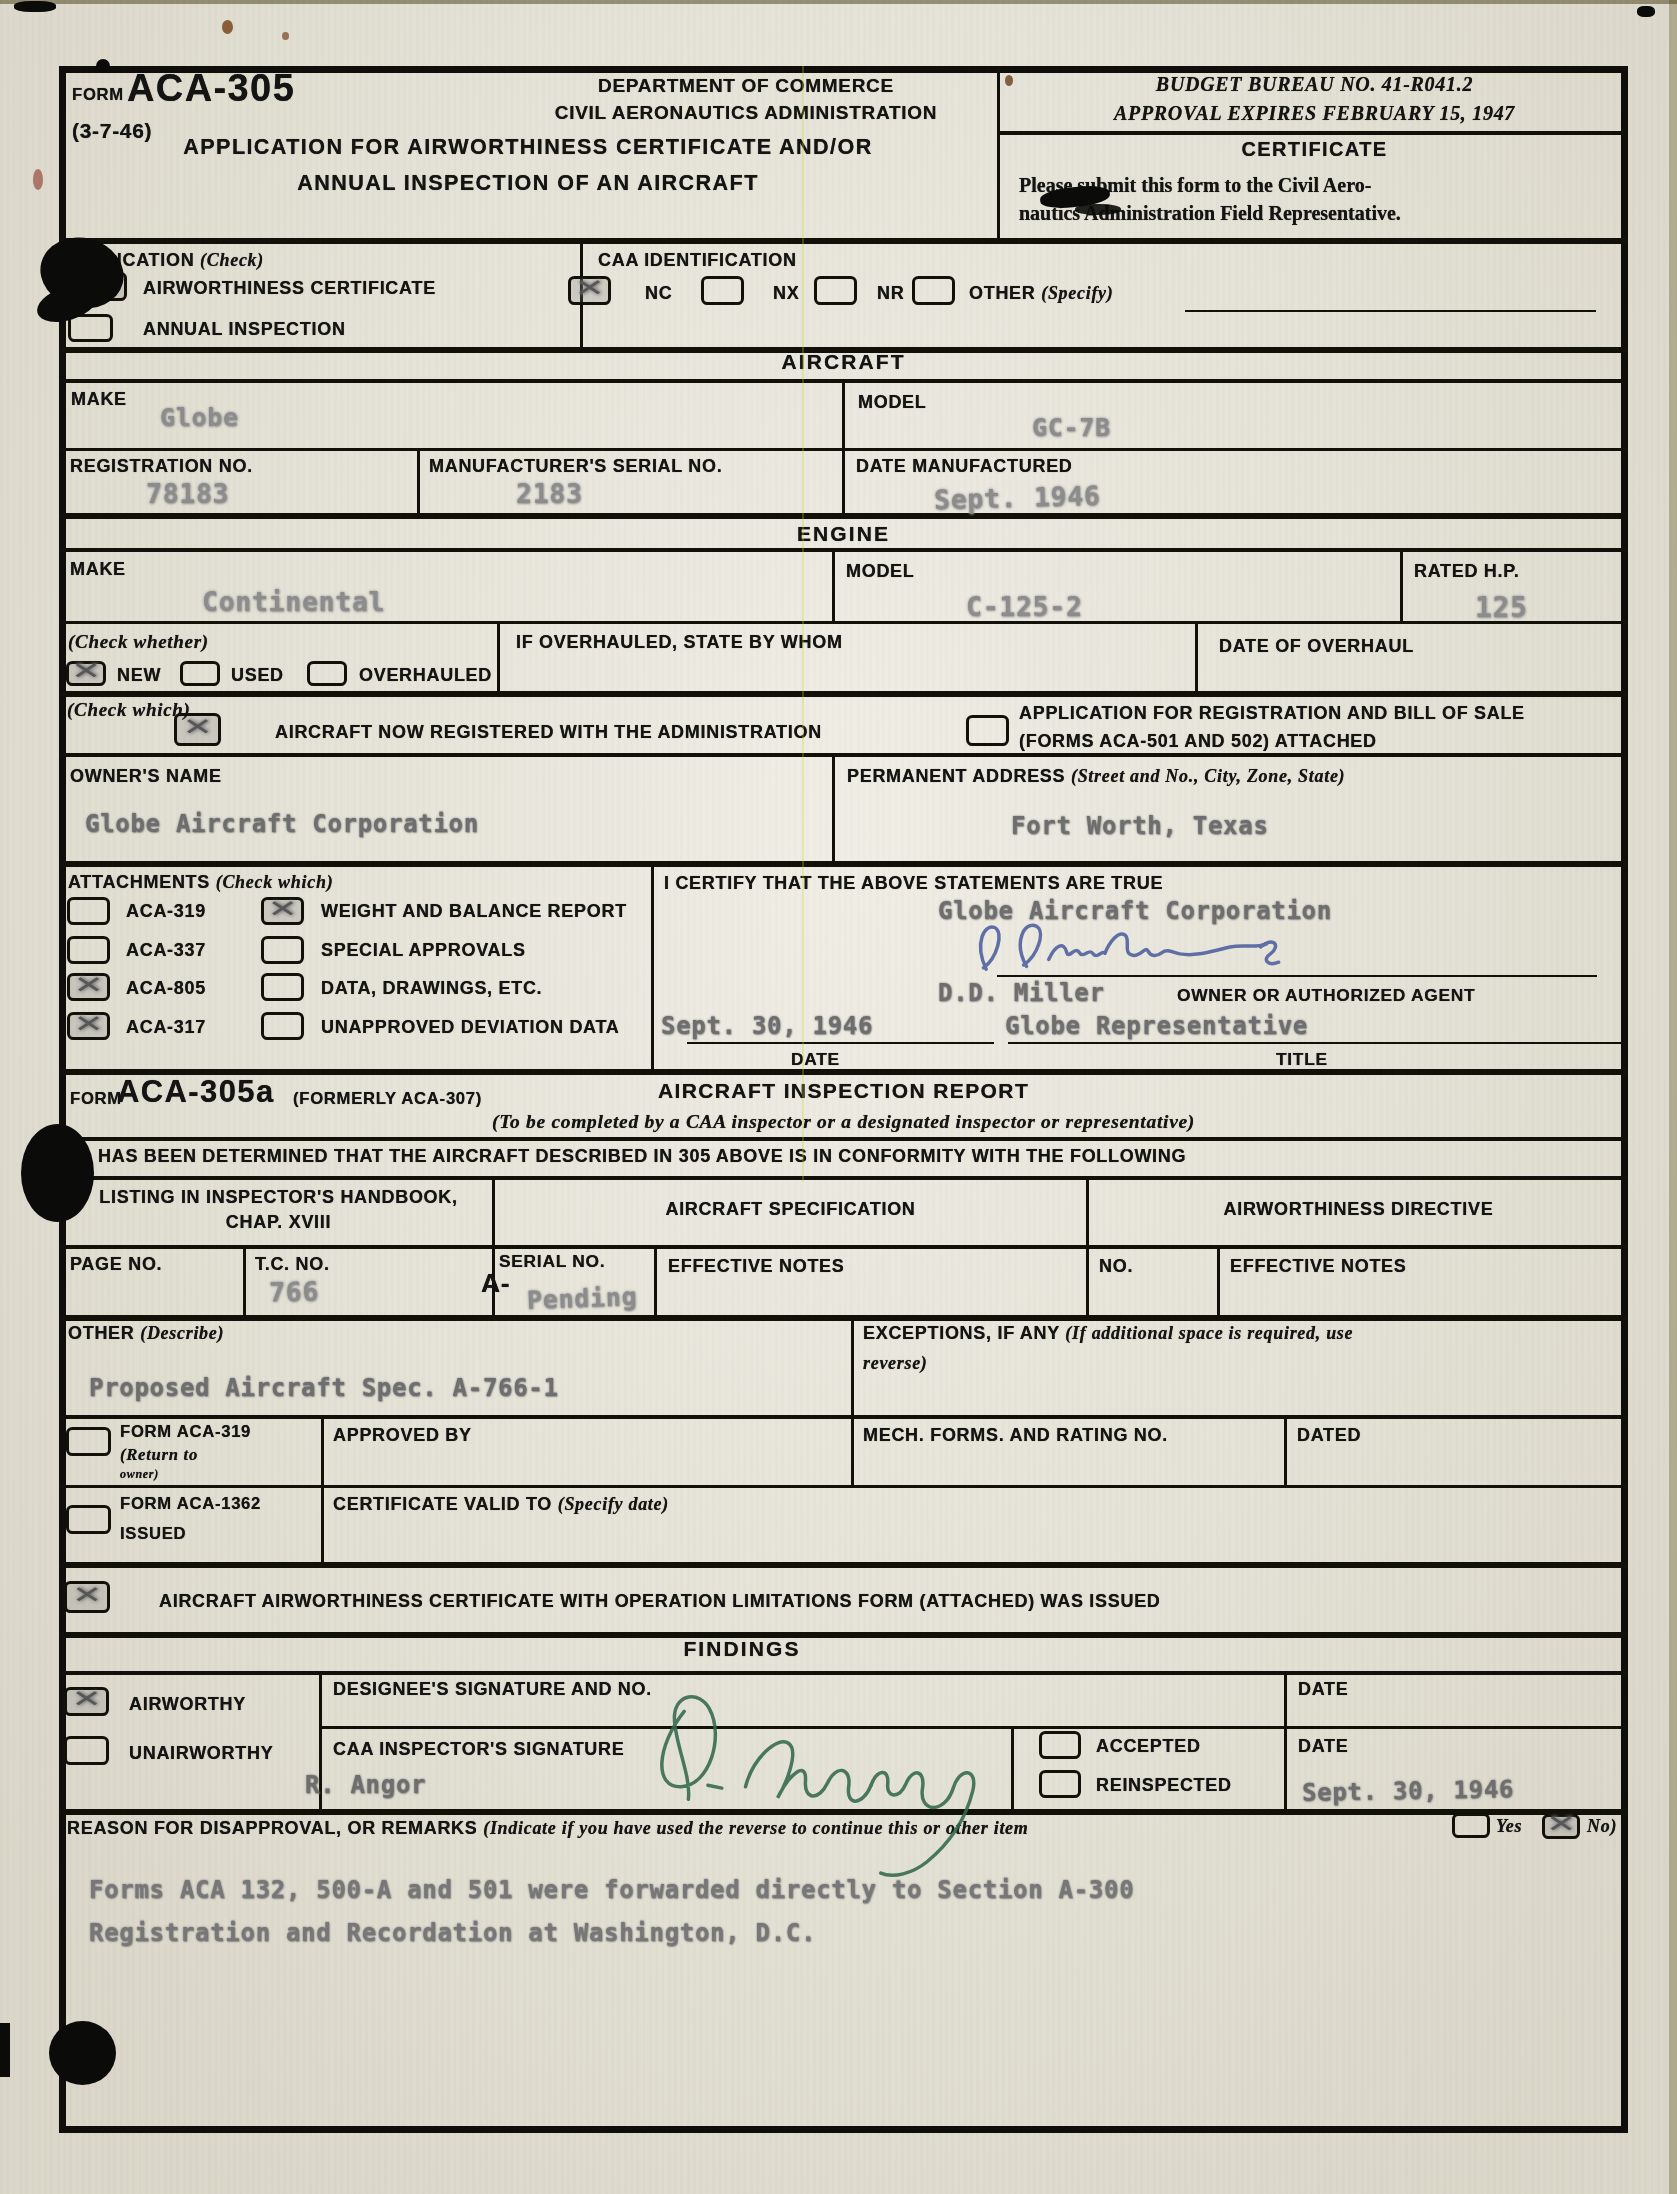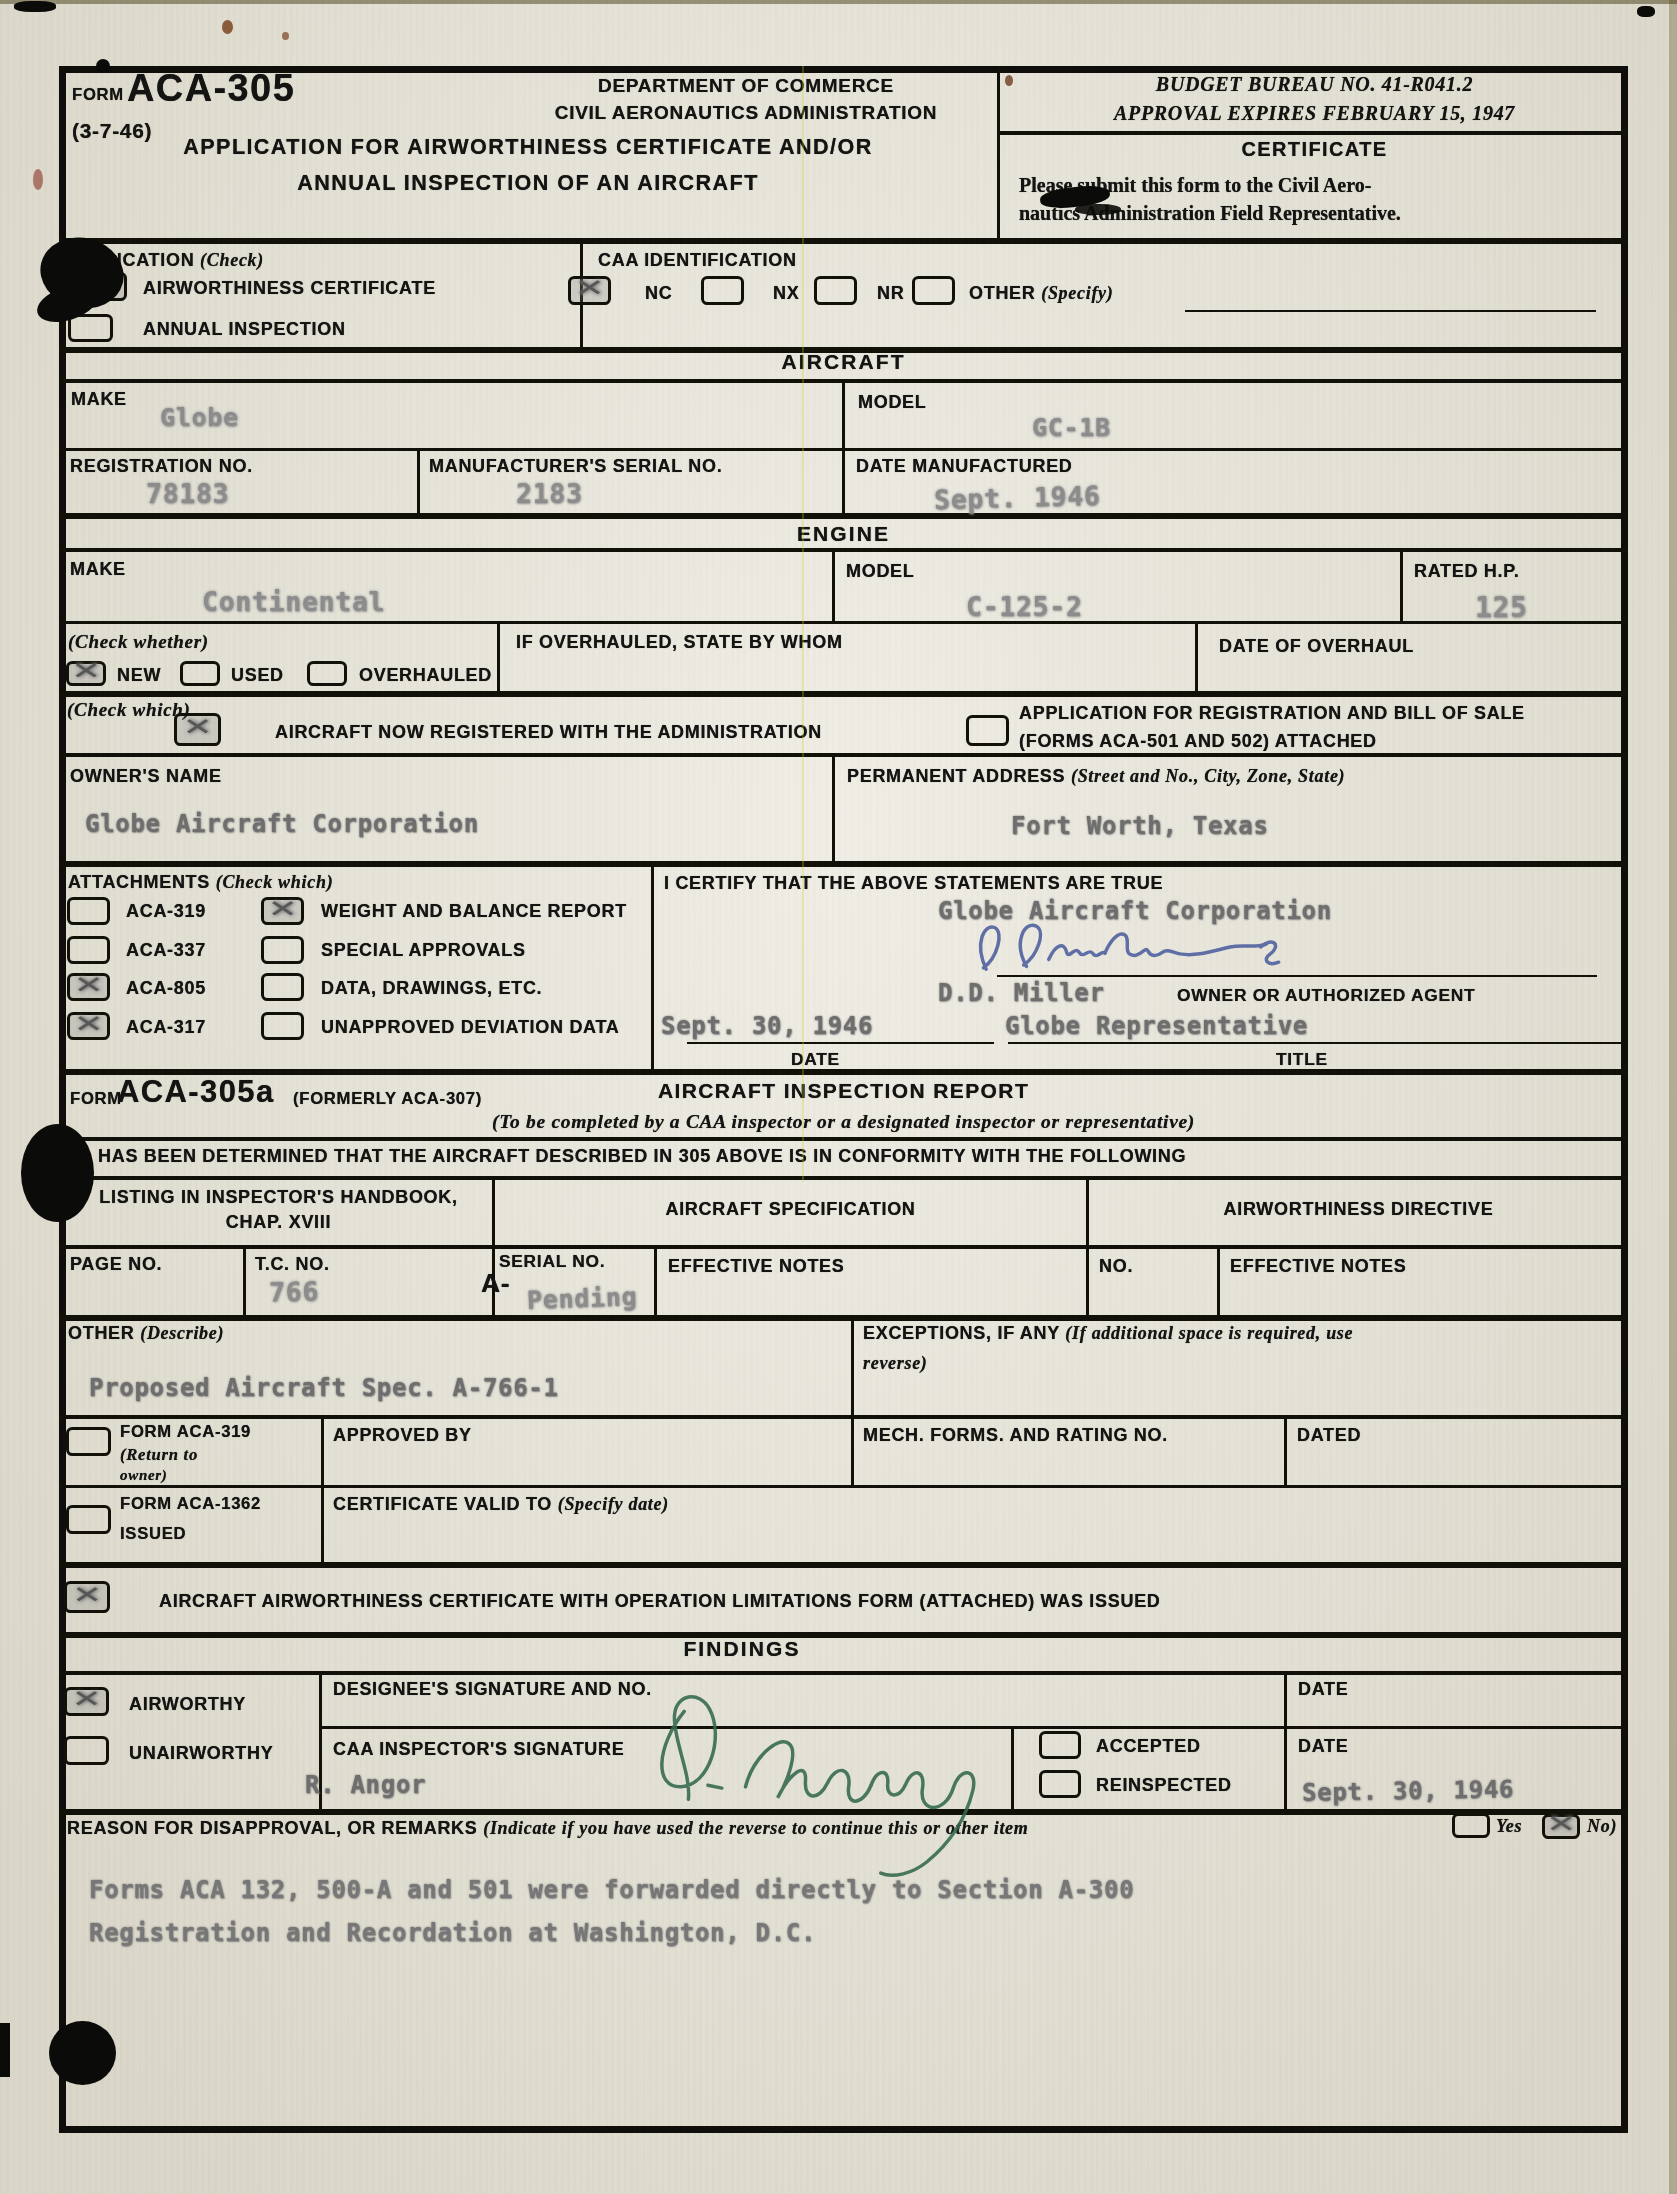--- a/index.html
+++ b/index.html
@@ -128,21 +128,21 @@
   <div class="cb" style="left:912px;top:276px;width:43px;height:29px"></div>
   <div class="lb" style="left:969px;top:283px">
     <span>OTHER</span>
     <span class="it">(Specify)</span>
   </div>
 
   <div class="lb sec ctr" style="left:59px;top:350px;width:1569px">AIRCRAFT</div>
   <div class="lb" style="left:71px;top:389px">MAKE</div>
   <div class="typed faded" style="left:160px;top:403px;font-size:25px">Globe</div>
   <div class="lb" style="left:858px;top:392px">MODEL</div>
-  <div class="typed faded" style="left:1032px;top:413px;font-size:25px">GC-1B</div>
+  <div class="typed faded" style="left:1032px;top:413px;font-size:25px">GC-7B</div>
   <div class="lb" style="left:70px;top:456px">REGISTRATION NO.</div>
   <div class="typed faded" style="left:146px;top:478px;font-size:26.5px">78183</div>
   <div class="lb" style="left:429px;top:456px">MANUFACTURER'S SERIAL NO.</div>
   <div class="typed faded" style="left:516px;top:478px;font-size:26.5px">2183</div>
   <div class="lb" style="left:856px;top:456px">DATE MANUFACTURED</div>
   <div class="typed faded" style="left:934px;top:482px;font-size:26.5px;transform:rotate(-1.5deg)">Sept. 1946</div>
 
   <div class="lb sec ctr" style="left:59px;top:522px;width:1569px">ENGINE</div>
   <div class="lb" style="left:70px;top:559px">MAKE</div>
   <div class="typed faded" style="left:202px;top:586px;font-size:26.5px">Continental</div>
@@ -242,21 +242,21 @@
   <div class="typed" style="left:89px;top:1374px;font-size:24px">Proposed Aircraft Spec. A-766-1</div>
   <div class="lb" style="left:863px;top:1323px">
     <span>EXCEPTIONS, IF ANY</span>
     <span class="it">(If additional space is required, use</span>
   </div>
   <div class="lb it" style="left:863px;top:1353px">reverse)</div>
 
   <div class="cb" style="left:66px;top:1427px;width:45px;height:29px"></div>
   <div class="lb" style="left:120px;top:1422px;font-size:16.7px">FORM ACA-319</div>
   <div class="lb it" style="left:120px;top:1445px;font-size:16.7px">(Return to</div>
-  <div class="lb it" style="left:120px;top:1467px;font-size:15px">owner)</div>
+  <div class="lb it" style="left:120px;top:1467px;font-size:12px">owner)</div>
   <div class="lb" style="left:333px;top:1425px">APPROVED BY</div>
   <div class="lb" style="left:863px;top:1425px">MECH. FORMS. AND RATING NO.</div>
   <div class="lb" style="left:1297px;top:1425px">DATED</div>
 
   <div class="cb" style="left:66px;top:1505px;width:45px;height:29px"></div>
   <div class="lb" style="left:120px;top:1494px;font-size:16.7px">FORM ACA-1362</div>
   <div class="lb" style="left:120px;top:1524px;font-size:16.7px">ISSUED</div>
   <div class="lb" style="left:333px;top:1494px">
     <span>CERTIFICATE VALID TO</span>
     <span class="it">(Specify date)</span>

